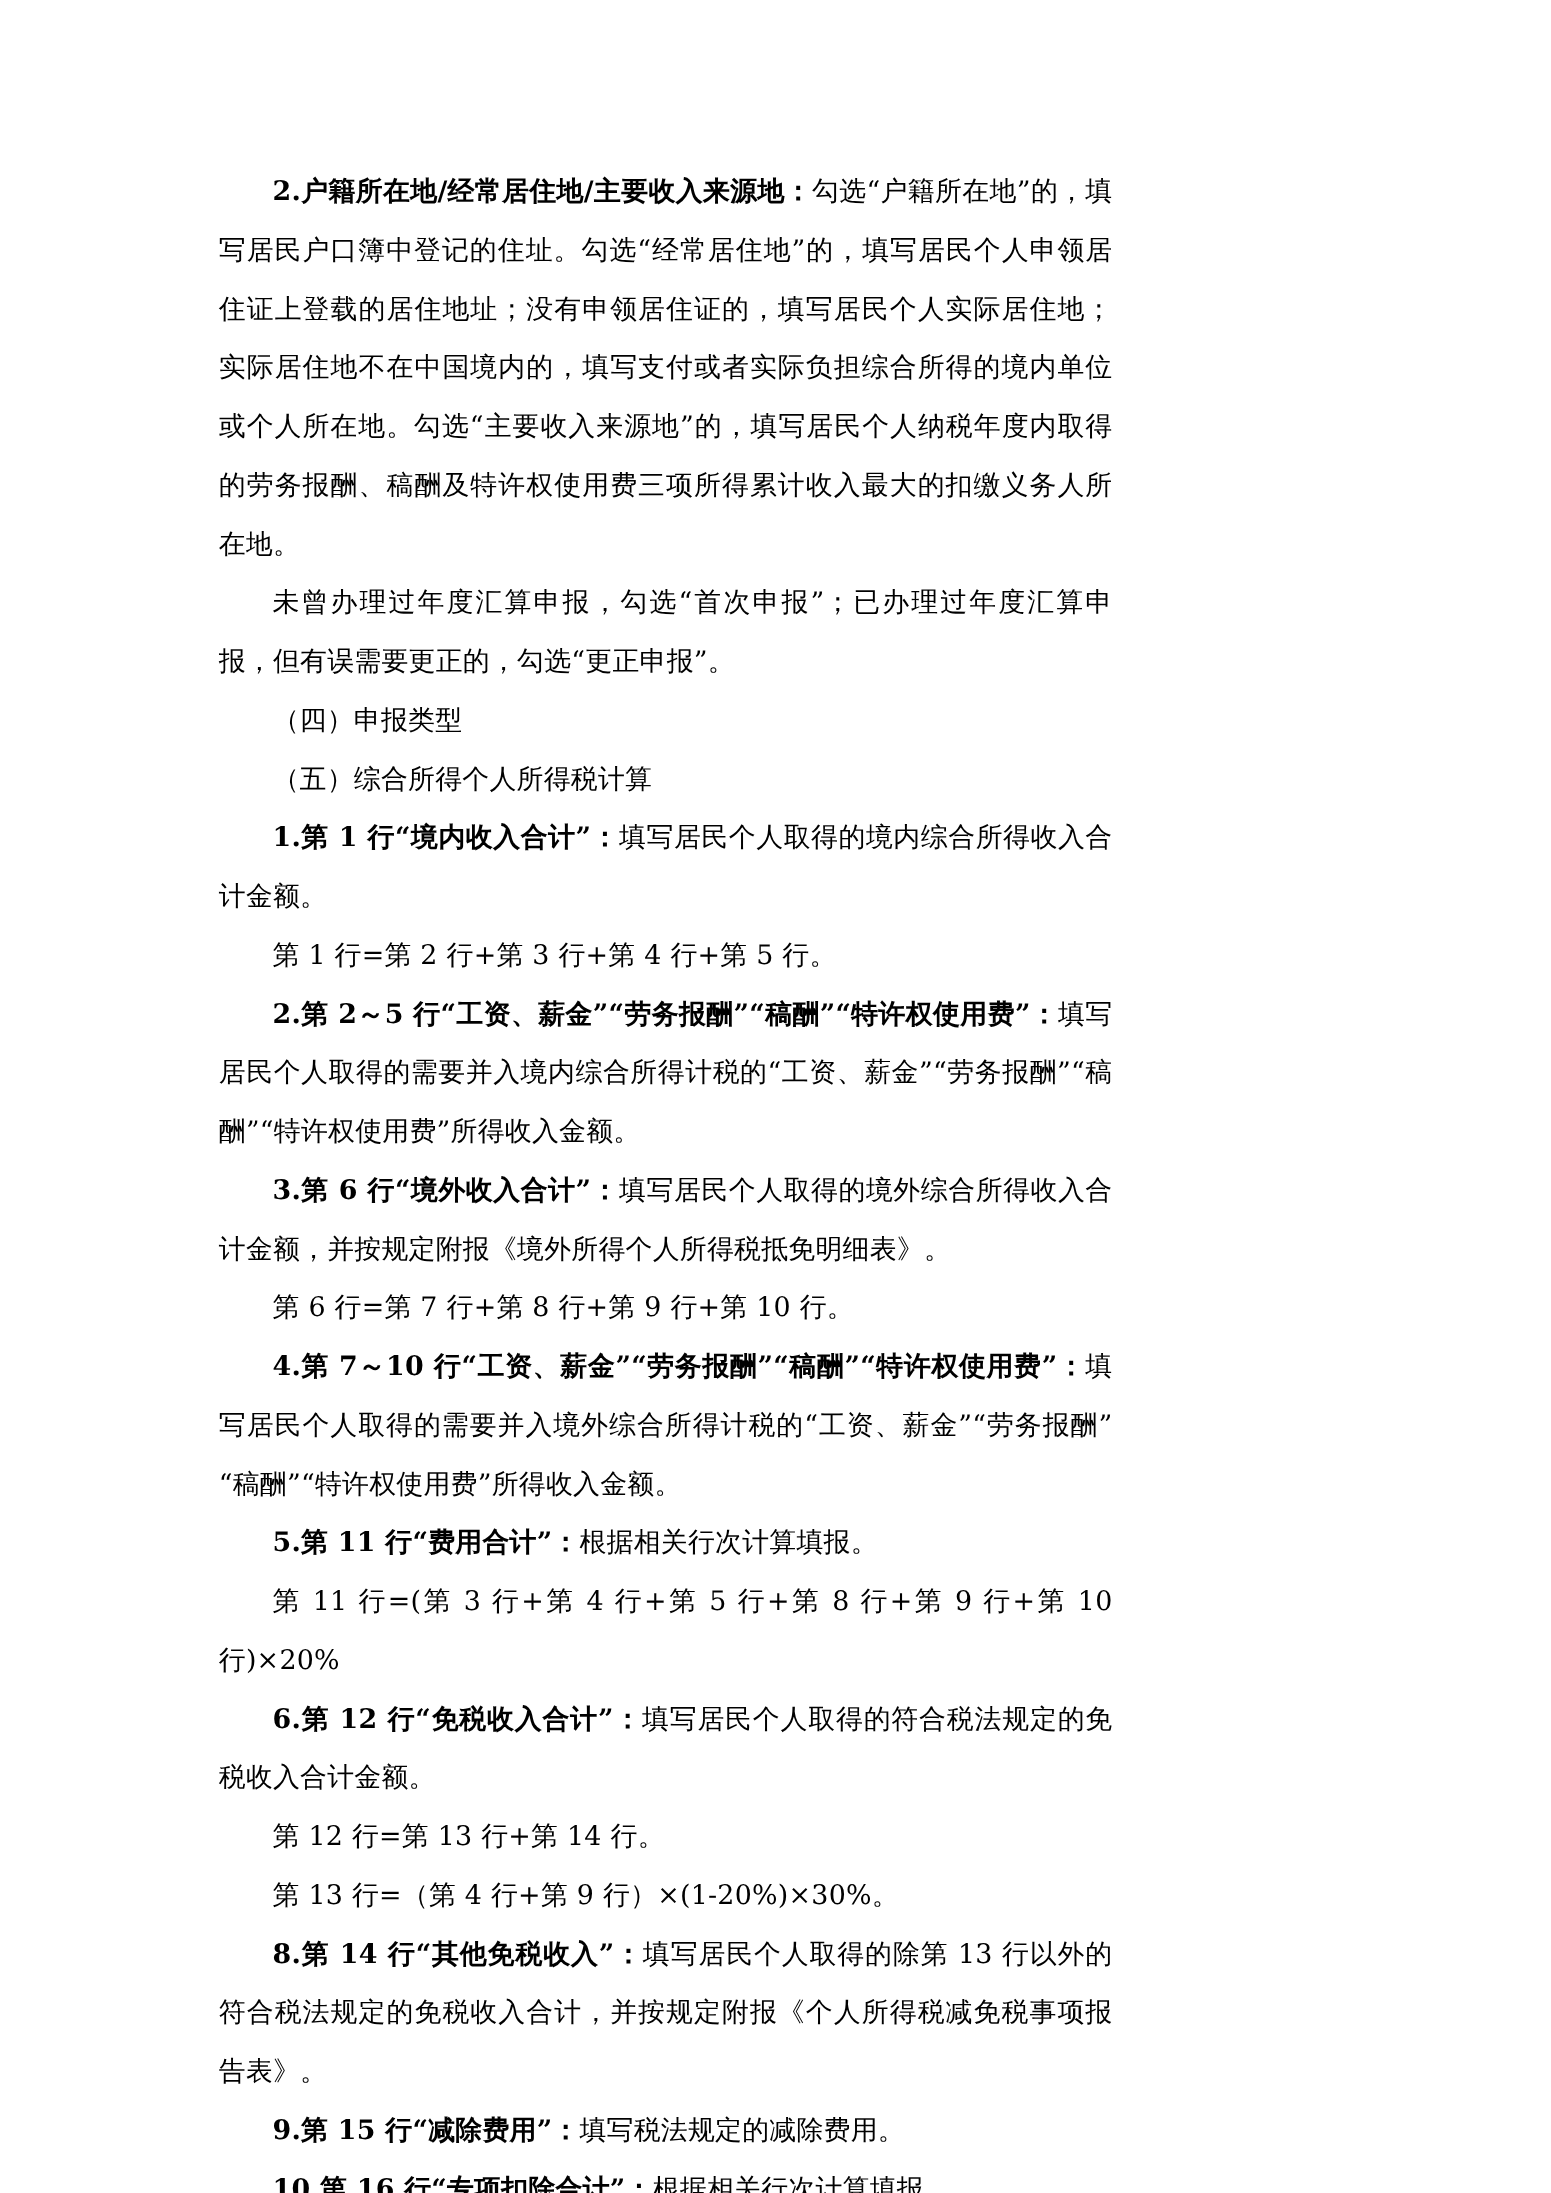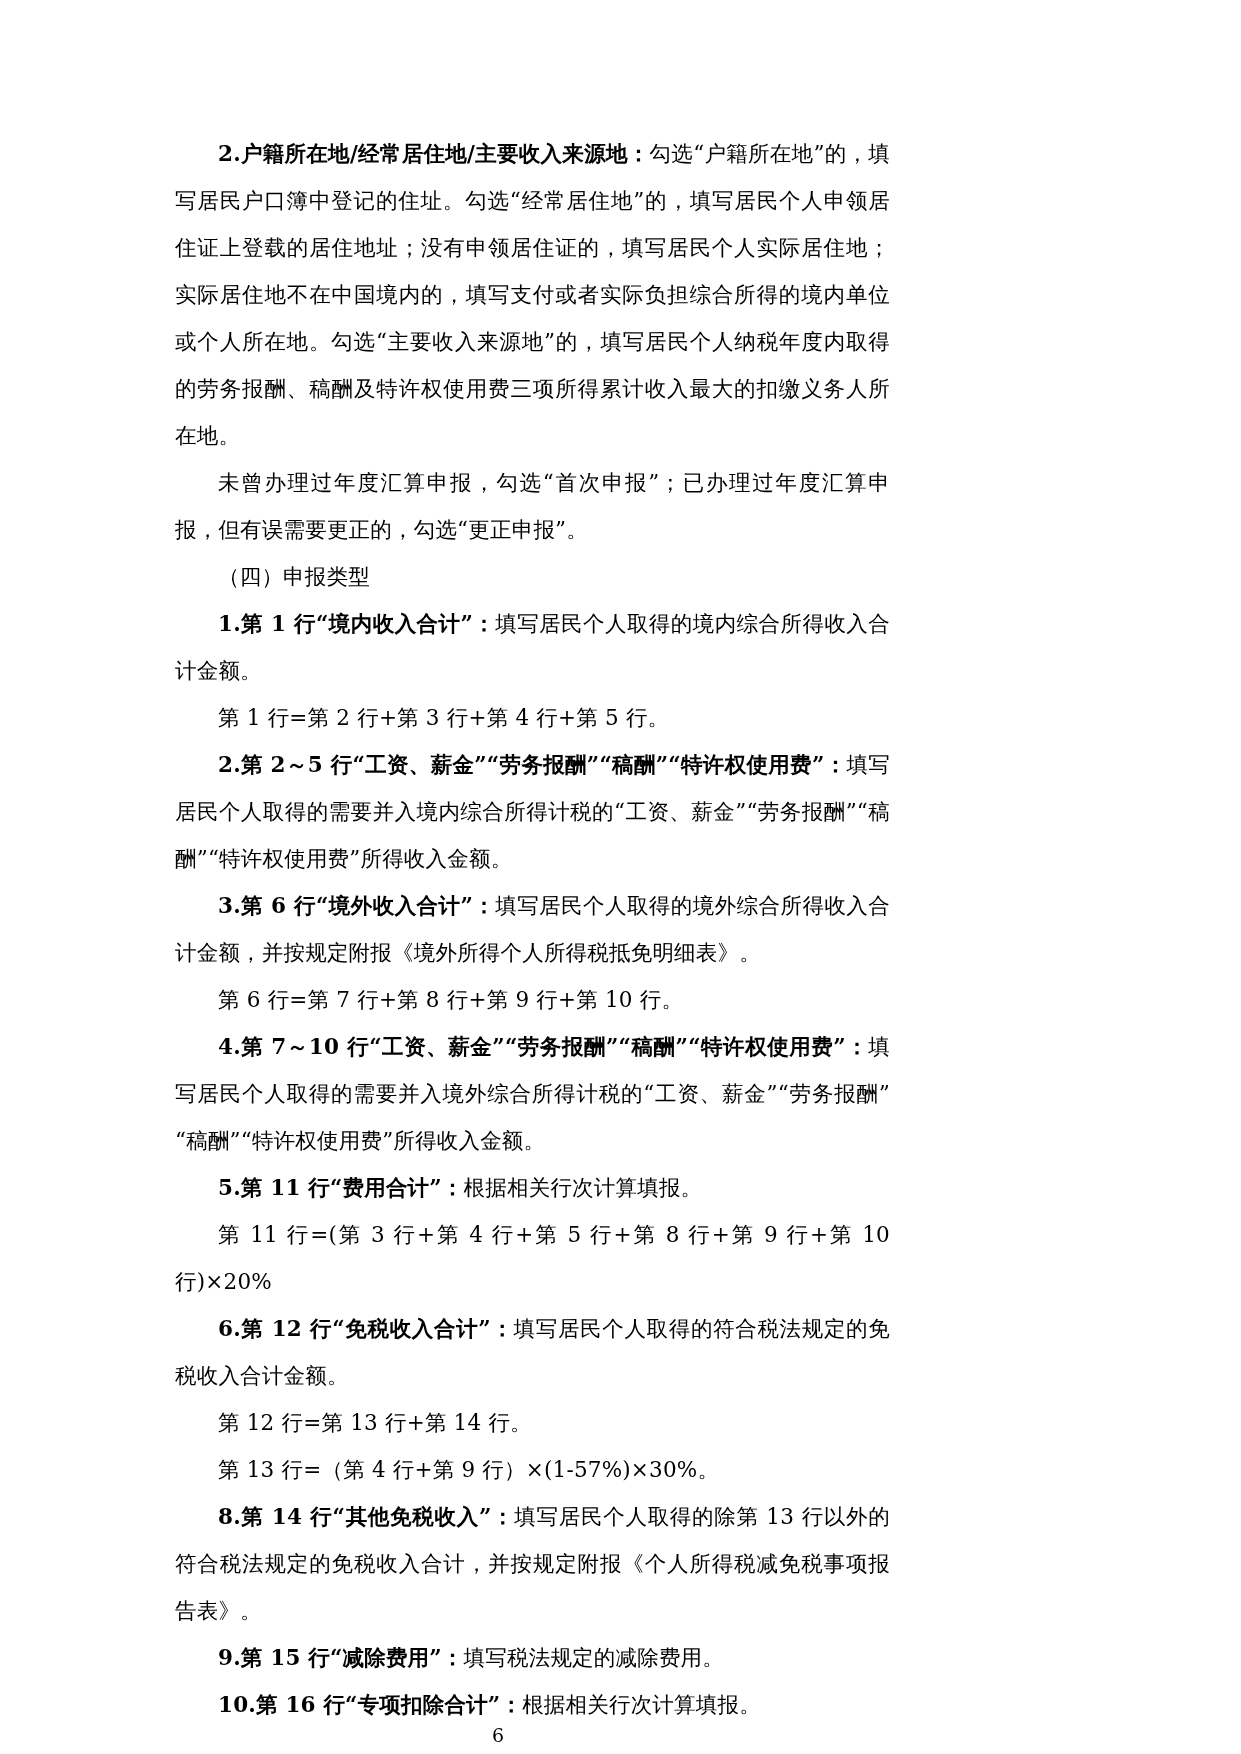--- a/index.html
+++ b/index.html
@@ -51,20 +51,21 @@
 
 <div class="page">
   <div class="doc-body">
 
     <p class="para"><span class="b">2.户籍所在地/经常居住地/主要收入来源地：</span><span>勾选“户籍所在地”的，填写居民户口簿中登记的住址。勾选“经常居住地”的，填写居民个人申领居住证上登载的居住地址；没有申领居住证的，填写居民个人实际居住地；实际居住地不在中国境内的，填写支付或者实际负担综合所得的境内单位或个人所在地。勾选“主要收入来源地”的，填写居民个人纳税年度内取得的劳务报酬、稿酬及特许权使用费三项所得累计收入最大的扣缴义务人所在地。</span></p>
 
     <p class="para"><span>未曾办理过年度汇算申报，勾选“首次申报”；已办理过年度汇算申报，但有误需要更正的，勾选“更正申报”。</span></p>
 
     <p class="para"><span>（四）申报类型</span></p>
 
+    <p class="para"><span>（五）综合所得个人所得税计算</span></p>
 
     <p class="para"><span class="b">1.第 1 行“境内收入合计”：</span><span>填写居民个人取得的境内综合所得收入合计金额。</span></p>
 
     <p class="para"><span>第 1 行=第 2 行+第 3 行+第 4 行+第 5 行。</span></p>
 
     <p class="para"><span class="b">2.第 2～5 行“工资、薪金”“劳务报酬”“稿酬”“特许权使用费”：</span><span>填写居民个人取得的需要并入境内综合所得计税的“工资、薪金”“劳务报酬”“稿酬”“特许权使用费”所得收入金额。</span></p>
 
     <p class="para"><span class="b">3.第 6 行“境外收入合计”：</span><span>填写居民个人取得的境外综合所得收入合计金额，并按规定附报《境外所得个人所得税抵免明细表》。</span></p>
 
     <p class="para"><span>第 6 行=第 7 行+第 8 行+第 9 行+第 10 行。</span></p>
@@ -73,21 +74,21 @@
 
     <p class="para"><span class="b">5.第 11 行“费用合计”：</span><span>根据相关行次计算填报。</span></p>
 
     <p class="para"><span>第 11 行=(第 3 行+第 4 行+第 5 行+第 8 行+第 9 行+第 10 行)×20%</span></p>
 
     <p class="para"><span class="b">6.第 12 行“免税收入合计”：</span><span>填写居民个人取得的符合税法规定的免税收入合计金额。</span></p>
 
     <p class="para"><span>第 12 行=第 13 行+第 14 行。</span></p>
 
 
-    <p class="para"><span>第 13 行=（第 4 行+第 9 行）×(1-57%)×30%。</span></p>
+    <p class="para"><span>第 13 行=（第 4 行+第 9 行）×(1-20%)×30%。</span></p>
 
     <p class="para"><span class="b">8.第 14 行“其他免税收入”：</span><span>填写居民个人取得的除第 13 行以外的符合税法规定的免税收入合计，并按规定附报《个人所得税减免税事项报告表》。</span></p>
 
     <p class="para"><span class="b">9.第 15 行“减除费用”：</span><span>填写税法规定的减除费用。</span></p>
 
     <p class="para"><span class="b">10.第 16 行“专项扣除合计”：</span><span>根据相关行次计算填报。</span></p>
 
   </div>
 
   <div class="page-number">6</div>

